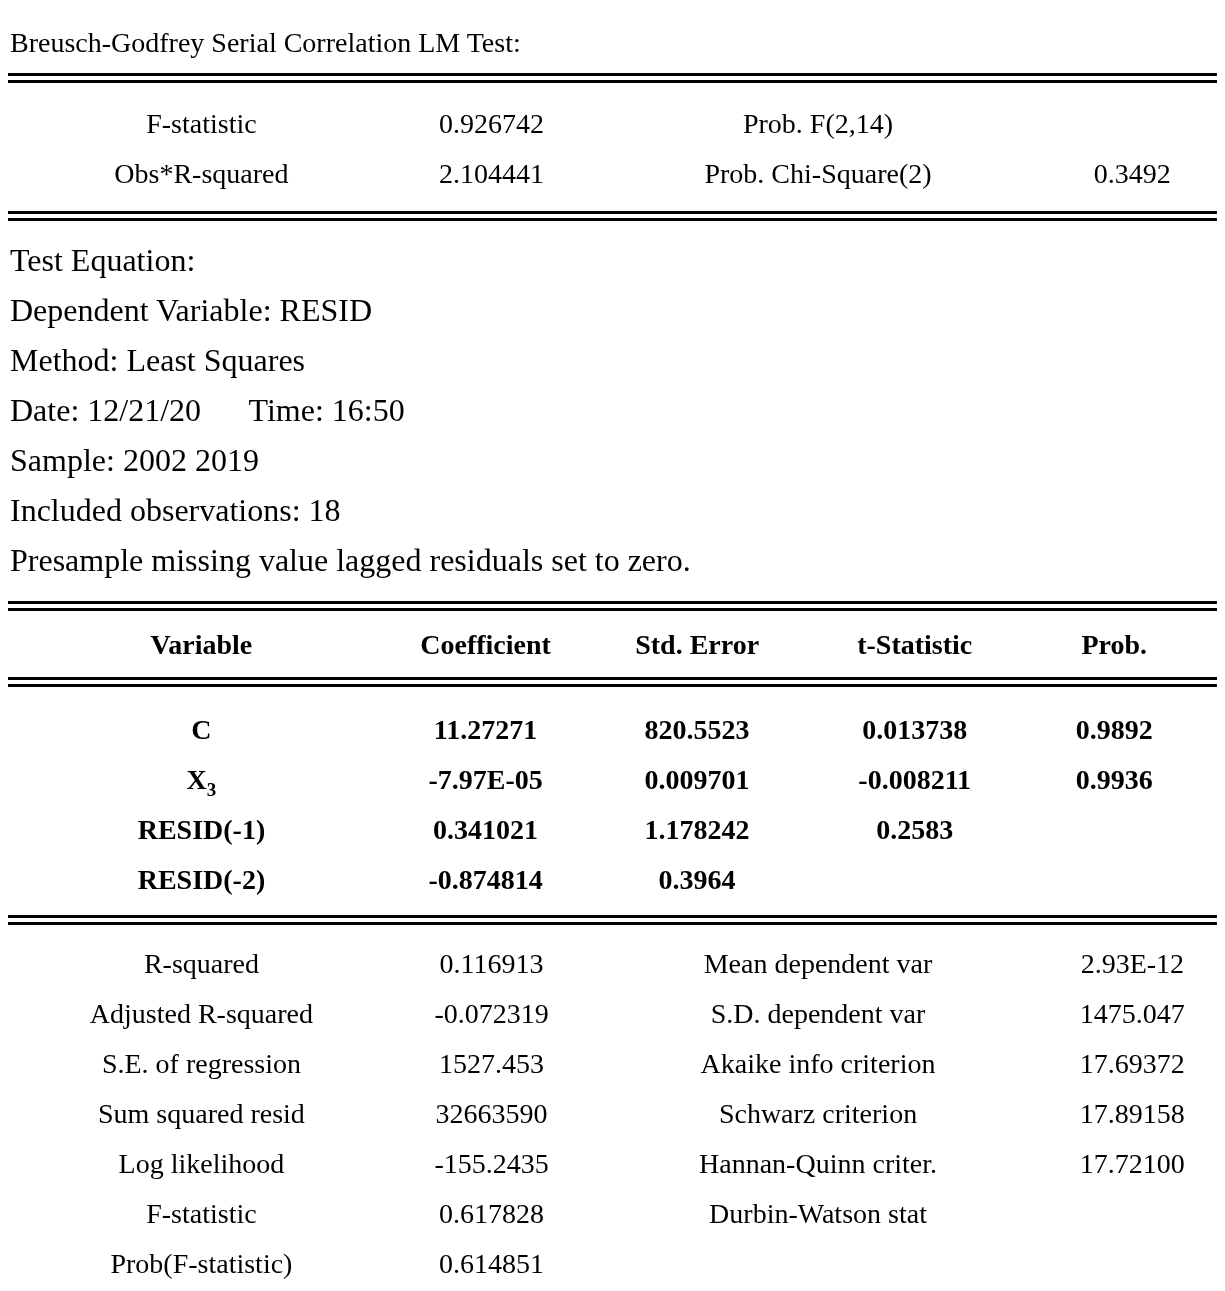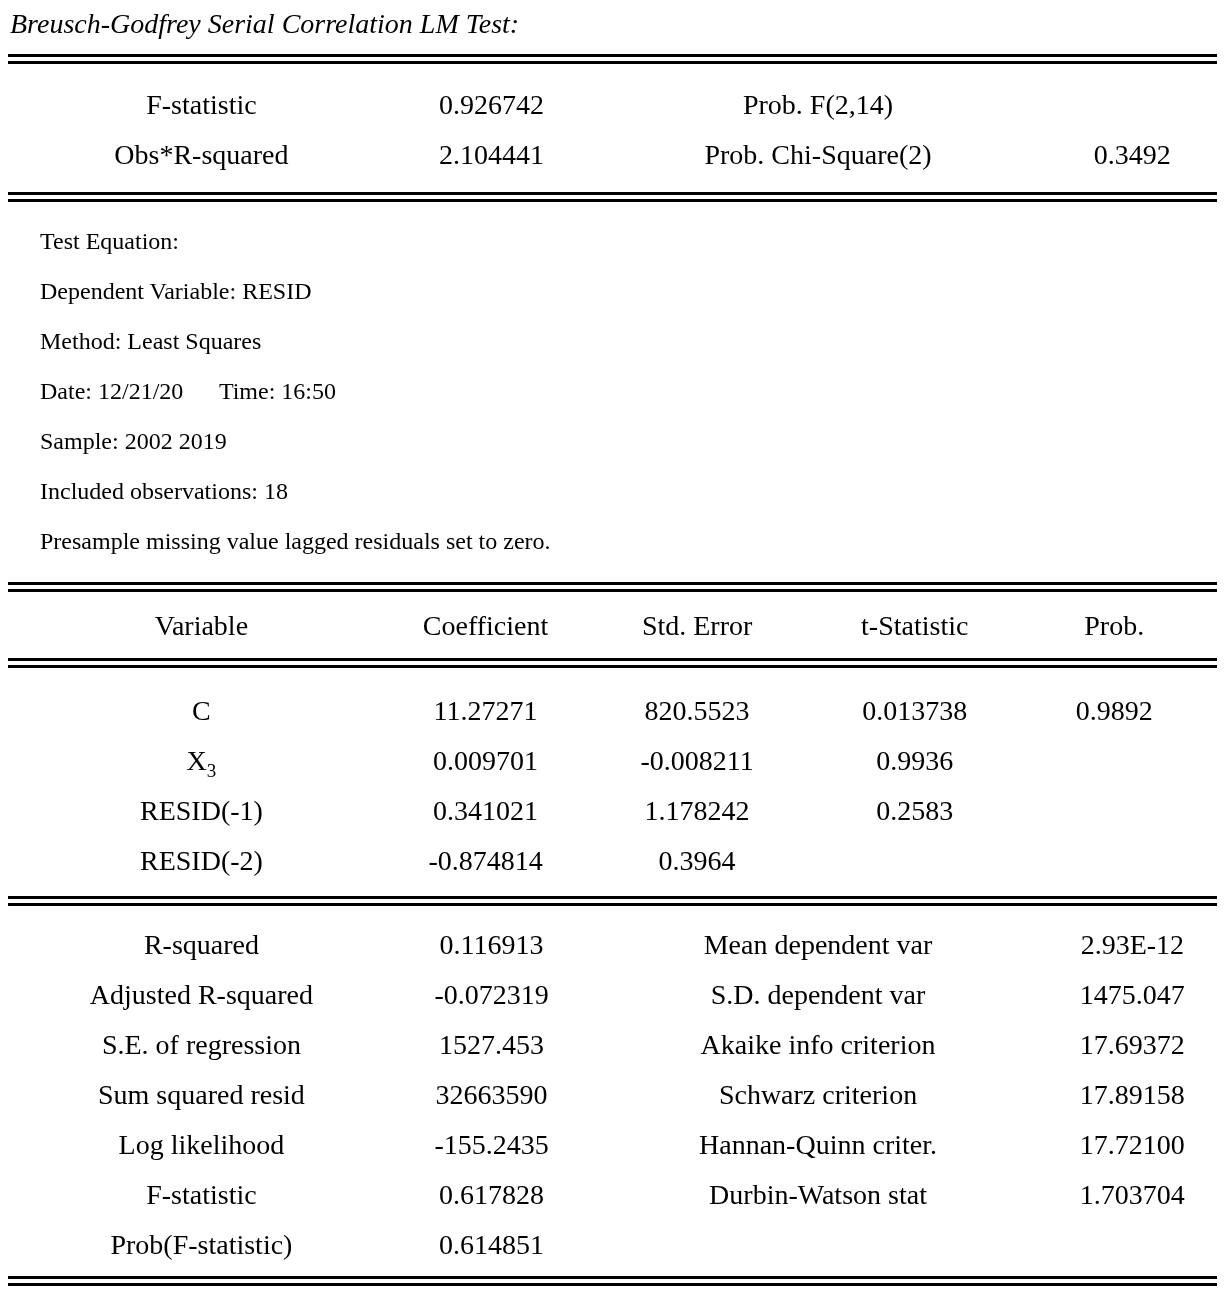--- a/index.html
+++ b/index.html
@@ -7,38 +7,37 @@
   body {
     width: 1225px;
     height: 1291px;
     font-family: "Liberation Serif", "DejaVu Serif", serif;
     color: #000000;
     overflow: hidden;
   }
   .doc { padding: 0 8px; width: 100%; }
   .title {
     font-size: 28px;
-    padding: 6px 0 0 2px;
+    padding: 25px 0 0 2px;
     line-height: 36px;
     white-space: pre;
-    font-style: italic;
   }
   .rule {
     border-top: 3px solid #000;
     border-bottom: 3px solid #000;
     height: 10px; 
     width: 100%;
   }
   .rule-1 { margin-top: 12px; }
   .grid4 { display: grid; grid-template-columns: 32% 16% 38% 14%; }
-  .grid5 { display: grid; grid-template-columns: 32% 15% 20% 16% 17%; }
+  .grid5 { display: grid; grid-template-columns: 32% 15% 20% 16% 17%; font-weight: bold; }
   .cell { text-align: center; font-size: 28px; line-height: 50px; white-space: pre; }
   .top-table { padding: 16px 0 12px 0; }
   .info-block { padding: 14px 0 16px 2px; }
-  .info-line { font-size: 24px; line-height: 50px; white-space: pre; margin-left: 30px; }
+  .info-line { font-size: 32px; line-height: 50px; white-space: pre; }
   .header-row { padding: 8px 0 6px 0; }
   .header-row .cell { line-height: 52px; }
   .coef-body { padding: 18px 0 10px 0; }
   .summary-body { padding: 14px 0 6px 0; }
   sub { font-size: 19px; line-height: 0; }
 </style>
 </head>
 <body>
 
 <div class="doc">
@@ -88,20 +87,21 @@
   <div class="coef-body">
     <div class="grid5">
       <div class="cell"><span>C</span><sub></sub></div>
       <div class="cell">11.27271</div>
       <div class="cell">820.5523</div>
       <div class="cell">0.013738</div>
       <div class="cell">0.9892</div>
     </div>
     <div class="grid5">
       <div class="cell"><span>X</span><sub>3</sub></div>
+      <div class="cell">-7.97E-05</div>
       <div class="cell">0.009701</div>
       <div class="cell">-0.008211</div>
       <div class="cell">0.9936</div>
     </div>
     <div class="grid5">
       <div class="cell"><span>RESID(-1)</span><sub></sub></div>
       <div class="cell">0.341021</div>
       <div class="cell">1.178242</div>
       <div class="cell">0.2583</div>
     </div>
@@ -142,21 +142,20 @@
     <div class="grid4">
       <div class="cell">Log likelihood</div>
       <div class="cell">-155.2435</div>
       <div class="cell">Hannan-Quinn criter.</div>
       <div class="cell">17.72100</div>
     </div>
     <div class="grid4">
       <div class="cell">F-statistic</div>
       <div class="cell">0.617828</div>
       <div class="cell">Durbin-Watson stat</div>
-      <div class="cell">1.703704</div>
     </div>
     <div class="grid4">
       <div class="cell">Prob(F-statistic)</div>
       <div class="cell">0.614851</div>
       <div class="cell"></div>
       <div class="cell"></div>
     </div>
   </div>
 
   <div class="rule"></div>

